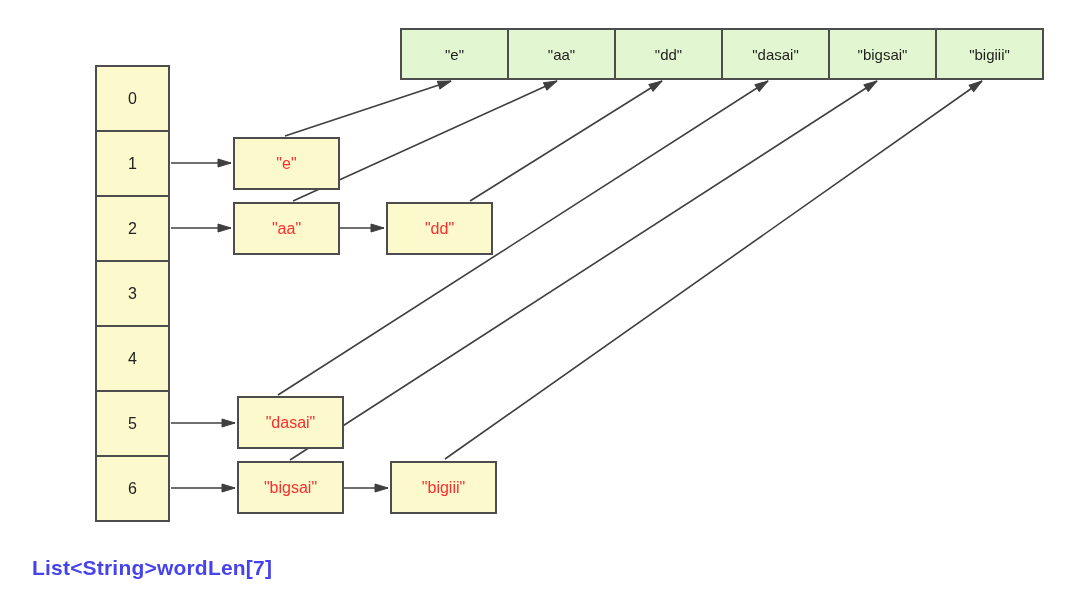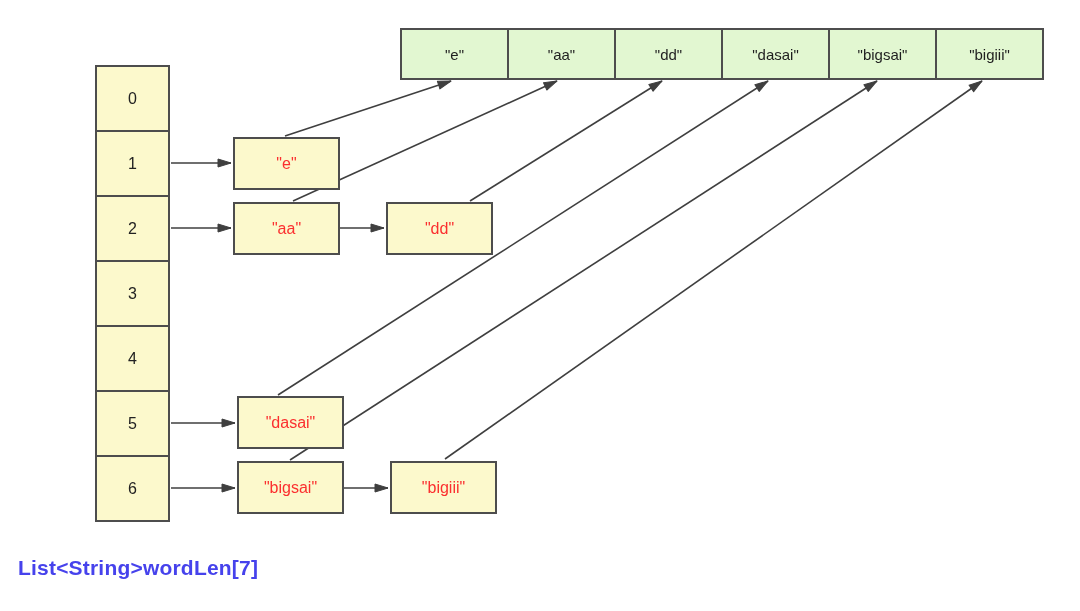--- a/index.html
+++ b/index.html
@@ -35,21 +35,21 @@
     font-size:16px; color:var(--node_text,#fb2f2f);
   }
   .node-e      { left:233px; top:137px; }
   .node-aa     { left:233px; top:202px; }
   .node-dd     { left:386px; top:202px; }
   .node-dasai  { left:237px; top:396px; }
   .node-bigsai { left:237px; top:461px; }
   .node-bigiii { left:390px; top:461px; }
 
   .caption {
-    position:absolute; left:18px; top:556px;
+    position:absolute; left:32px; top:556px;
     font-size:21px; font-weight:bold; color:var(--caption_color,#4642ec);
     letter-spacing:0.2px;
   }
 </style>
 </head>
 <body>
 
 <div class="canvas">
 
   <svg class="arrow-layer" viewBox="0 0 1080 611">

